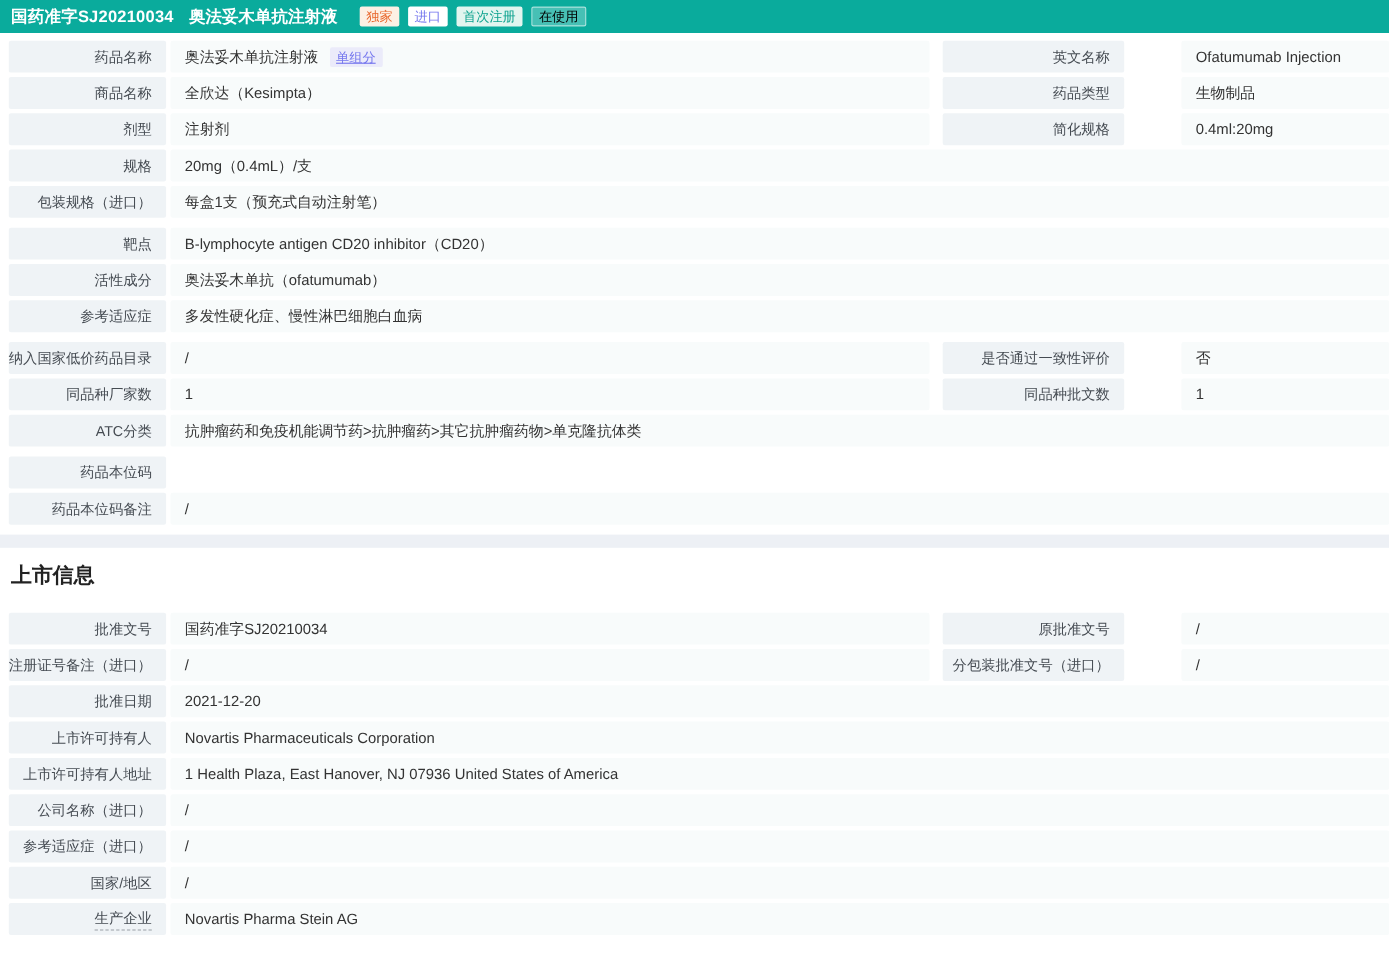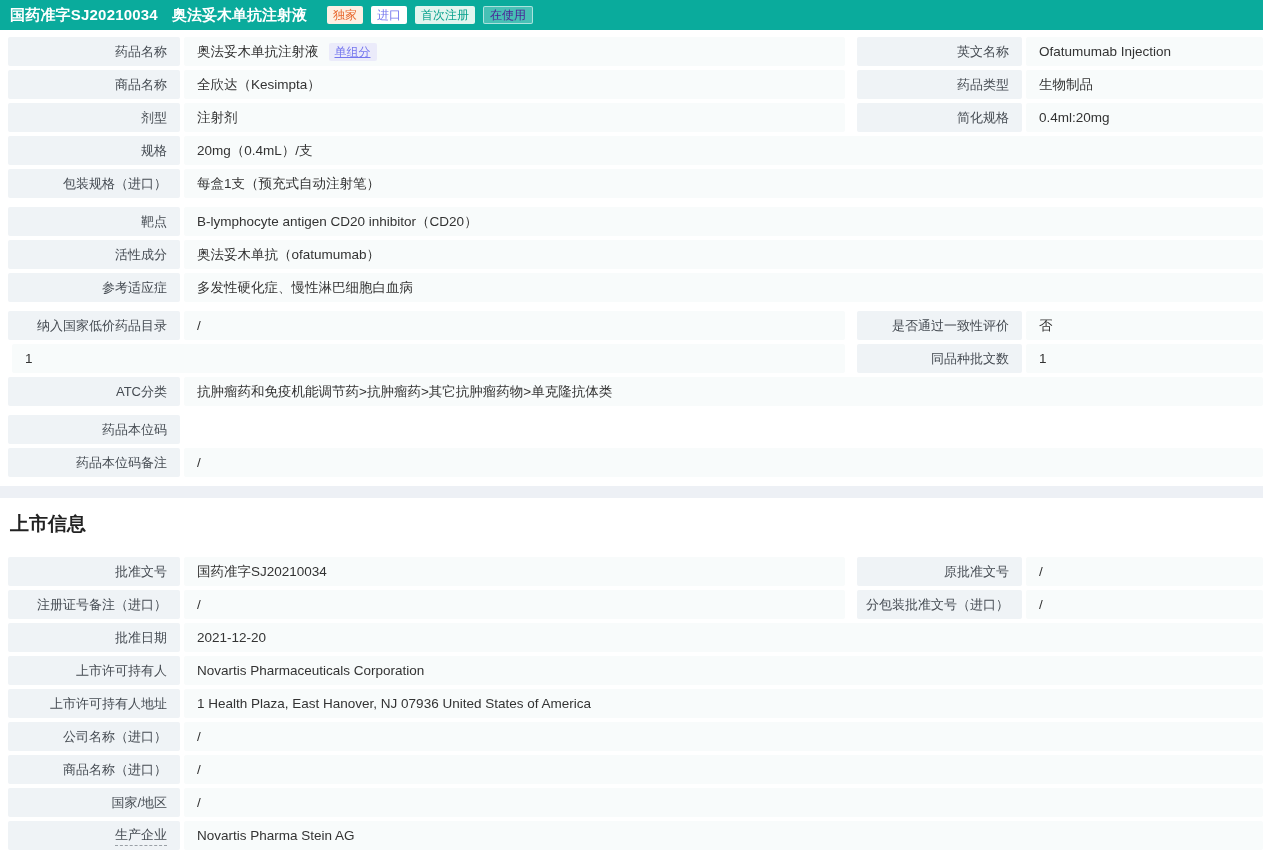--- a/index.html
+++ b/index.html
@@ -18,30 +18,30 @@
   .topbar .approval { font-size: 15px; font-weight: bold; letter-spacing: .2px; }
   .topbar .drugname { font-size: 15px; font-weight: bold; margin-left: 14px; }
   .topbar .badges { display: flex; align-items: center; margin-left: 12px; }
   .chip {
     font-size: 12px; line-height: 18px; padding: 0 6px; border-radius: 2px;
     margin-left: 8px; white-space: nowrap;
   }
   .chip.exclusive { background: #fdf0e4; color: #e8662b; }
   .chip.import    { background: #ffffff; color: #7476ee; }
   .chip.first-reg { background: #e2f5ef; color: #0ca28e; }
-  .chip.in-use    { background: rgba(255,255,255,0.25); color: #4c1d95; border: 1px solid rgba(255,255,255,0.55); line-height:16px; }
+  .chip.in-use    { background: rgba(255,255,255,0.25); color: #000000; border: 1px solid rgba(255,255,255,0.55); line-height:16px; }
 
   
   #content { padding: 7px 0 0 8px; }
   .group { margin-bottom: 9px; }
   .line { display: flex; height: 29px; margin-bottom: 4px; }
   .pair-left { display: flex; width: 837px; flex: none; }
-  .pair-right { display: flex; flex: 1; margin-left: 12px; }
+  .pair-right { display: flex; flex: 1; margin-left: 12px; gap: 48px; }
   .lbl {
-    width: 172px; flex: none;
+    width: 143px; flex: none;
     background: #eff3f6; color: #454b52;
     font-size: 13px;
     display: flex; align-items: center; justify-content: flex-end;
     padding-right: 13px; border-radius: 2px;
   }
   .pair-right .lbl { width: 165px; }
   .val {
     flex: 1; margin-left: 4px;
     background: #f8fbfb; color: #333;
     font-size: 13.5px;
@@ -188,20 +188,23 @@
           <div class="lbl">
             <span>是否通过一致性评价</span>
           </div>
           <div class="val">
             <span>否</span>
           </div>
         </div>
       </div>
       <div class="line">
         <div class="pair-left">
+          <div class="lbl">
+            <span>同品种厂家数</span>
+          </div>
           <div class="val">
             <span>1</span>
           </div>
         </div>
         <div class="pair-right">
           <div class="lbl">
             <span>同品种批文数</span>
           </div>
           <div class="val">
             <span>1</span>
@@ -298,21 +301,21 @@
       <div class="line">
         <div class="lbl">
           <span>公司名称（进口）</span>
         </div>
         <div class="val">
           <span>/</span>
         </div>
       </div>
       <div class="line">
         <div class="lbl">
-          <span>商品名称（进口）</span>
+          <span>参考适应症（进口）</span>
         </div>
         <div class="val">
           <span>/</span>
         </div>
       </div>
       <div class="line">
         <div class="lbl">
           <span>国家/地区</span>
         </div>
         <div class="val">

